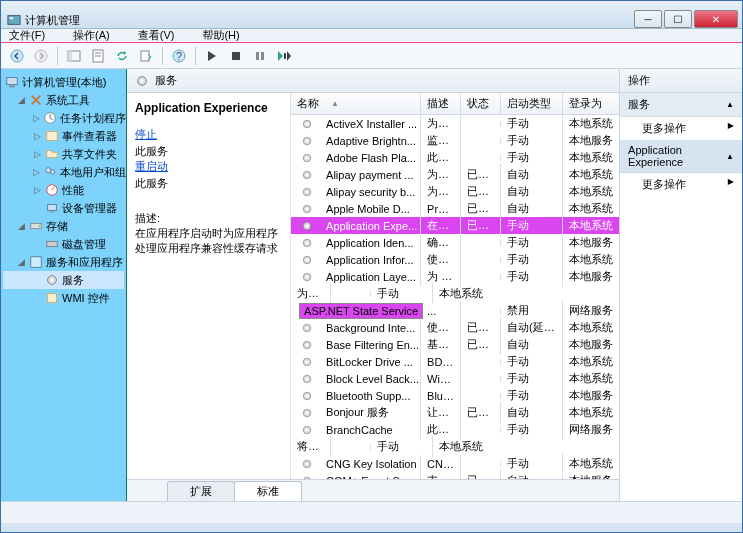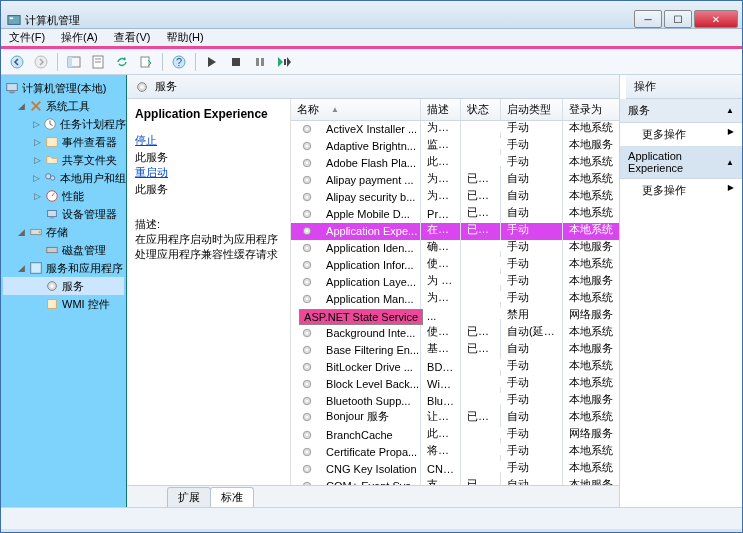--- a/index.html
+++ b/index.html
@@ -5,21 +5,21 @@
 * { margin: 0; padding: 0; box-sizing: border-box; font-family: "Microsoft YaHei", "Segoe UI", Tahoma, sans-serif; font-size: 11px; }
 body { background: #d6e4f2; width: 743px; height: 533px; overflow: hidden; border: 1px solid #3a6ea5; }
 .titlebar { height: 28px; background: linear-gradient(#e8f0f8,#cde0f0); display: flex; align-items: flex-end; padding: 0 4px; border-bottom: 1px solid #a0b8d0; }
 .titlebar-title { flex: 1; padding-left: 20px; position: relative; }
 .ticon { position: absolute; left: 2px; top: 0px; width: 14px; height: 14px; }
 .winbtns { display: flex; gap: 2px; }
 .winbtn { width: 28px; height: 18px; border: 1px solid #888; border-radius: 2px; display: flex; align-items: center; justify-content: center; font-size: 10px; }
 .winbtn.min { background: linear-gradient(#f0f6fc,#d8e4ef); }
 .winbtn.max { background: linear-gradient(#f0f6fc,#d8e4ef); }
 .winbtn.close { background: linear-gradient(#e78,#c23); color: #fff; width: 44px; }
-.menubar { height: 20px; background: #edf3f9; display: flex; align-items: center; gap: 16px; padding: 0 8px; border-bottom: 3px solid #ec4899; }
+.menubar { height: 14px; background: #edf3f9; display: flex; align-items: center; gap: 28px; padding: 0 8px; border-bottom: 1px solid #ec4899; }
 .menu-item { cursor: default; }
 .toolbar { height: 26px; background: #f4f7fb; display: flex; align-items: center; gap: 4px; padding: 0 6px; border-bottom: 1px solid #c8d4e0; }
 .tbtn { width: 20px; height: 20px; display: flex; align-items: center; justify-content: center; }
 .sep { width: 1px; height: 18px; background: #c0c8d0; margin: 0 2px; }
 .body { display: flex; height: 432px; }
 .tree { width: 150px; background: #7dd3fc; border-right: 1px solid #0f766e; overflow: hidden; padding: 4px 2px; }
 .tree-row { display: flex; align-items: center; gap: 3px; height: 18px; padding-left: 2px; white-space: nowrap; cursor: default; }
 .tree-row.l1 { padding-left: 2px; font-weight: 400; }
 .tree-row.l2 { padding-left: 14px; }
 .tree-row.l3 { padding-left: 30px; }
@@ -34,35 +34,35 @@
 .detail-link { color: #0046cc; text-decoration: underline; cursor: pointer; margin-bottom: 2px; display: block; }
 .detail-lbl { margin-top: 20px; }
 .list-pane { flex: 1; overflow: auto; }
 .list-head { display: flex; background: linear-gradient(#fdfdfe,#eef2f7); border-bottom: 1px solid #d0d8e0; position: sticky; top: 0; }
 .col { border-right: 1px solid #d8dee6; padding: 3px 6px; white-space: nowrap; overflow: hidden; text-overflow: ellipsis; }
 .c-name { width: 130px; display:flex; align-items:center; gap:10px;}
 .c-desc { width: 40px; }
 .c-stat { width: 40px; }
 .c-start { width: 62px; }
 .c-logon { width: 56px; border-right: none; }
-.row { display: flex; height: 17px; align-items: flex-end; cursor: default; }
+.row { display: flex; height: 17px; align-items: center; cursor: default; }
 .row.sel { background: #d946ef; color: #fff; }
 .svc-ico { width: 12px; height: 12px; margin: 0 3px 0 4px; flex-shrink: 0; }
 .tabs { height: 22px; border-top: 1px solid #c8d4e0; display: flex; align-items: flex-end; padding-left: 40px; background: #f0f3f7; }
-.tab { border: 1px solid #b8c4d0; border-bottom: none; padding: 2px 10px; background: #fff; border-radius: 3px 3px 0 0; margin-right: -1px; margin-top: 40px; }
+.tab { border: 1px solid #b8c4d0; border-bottom: none; padding: 2px 22px; background: #fff; border-radius: 3px 3px 0 0; margin-right: -1px; margin-top: 40px; }
 .tab.inactive { background: #e8edf3; }
 .actions { width: 146px; background: #fff; }
-.actions-hdr { height: 24px; background: linear-gradient(#f4f7fb,#e6edf5); border-bottom: 1px solid #c8d4e0; display: flex; align-items: center; padding-left: 8px; margin-left: 6px; }
+.actions-hdr { height: 24px; background: linear-gradient(#f4f7fb,#e6edf5); border-bottom: 1px solid #c8d4e0; display: flex; align-items: center; padding-left: 8px; }
 .act-sec { background: #e3ecf5; padding: 4px 8px; border-bottom: 1px solid #d0d8e0; display: flex; justify-content: space-between; align-items: center; }
 .act-sec.sub { background: #d6e3f0; }
 .act-item { padding: 4px 8px 4px 22px; cursor: default; display: flex; justify-content: space-between; gap: 36px; }
 .statusbar { height: 22px; background: #edf3f9; border-top: 1px solid #c8d4e0; }
 .tri { font-size: 8px; }
 .sort { font-size: 8px; color: #888; margin-left: 2px; }
-.tt { position: absolute; background:#ec4899; border:1px solid #888; padding:1px 4px; font-size:11px; }
+.tt { position: absolute; background:#d946ef; border:1px solid #888; padding:1px 4px; font-size:11px; }
 </style>
 </head>
 <body>
 
 <div class="titlebar">
   <div class="titlebar-title">
     <svg class="ticon" viewBox="0 0 16 16">
         <rect x="1" y="3" width="14" height="10" fill="#6ab" stroke="#357"></rect>
         <rect x="3" y="5" width="4" height="2" fill="#fff"></rect>
       </svg>
@@ -407,27 +407,20 @@
                   <circle cx="8" cy="8" r="1.8" fill="#fff"></circle>
                 </svg>
                 <span>Application Laye...</span>
               </div>
               <div class="col c-desc">为 In...</div>
               <div class="col c-stat"></div>
               <div class="col c-start">手动</div>
               <div class="col c-logon">本地服务</div>
             </div>
             <div class="row">
-              <div class="col c-name">
-                <svg class="svc-ico" viewBox="0 0 16 16">
-                  <circle cx="8" cy="8" r="5" fill="#ddd" stroke="#888"></circle>
-                  <circle cx="8" cy="8" r="1.8" fill="#fff"></circle>
-                </svg>
-                <span>Application Man...</span>
-              </div>
               <div class="col c-desc">为通...</div>
               <div class="col c-stat"></div>
               <div class="col c-start">手动</div>
               <div class="col c-logon">本地系统</div>
             </div>
             <div class="row">
               <div class="col c-name">
                 <svg class="svc-ico" viewBox="0 0 16 16">
                   <circle cx="8" cy="8" r="5" fill="#ddd" stroke="#888"></circle>
                   <circle cx="8" cy="8" r="1.8" fill="#fff"></circle>
@@ -524,27 +517,20 @@
                   <circle cx="8" cy="8" r="1.8" fill="#fff"></circle>
                 </svg>
                 <span>BranchCache</span>
               </div>
               <div class="col c-desc">此服...</div>
               <div class="col c-stat"></div>
               <div class="col c-start">手动</div>
               <div class="col c-logon">网络服务</div>
             </div>
             <div class="row">
-              <div class="col c-name">
-                <svg class="svc-ico" viewBox="0 0 16 16">
-                  <circle cx="8" cy="8" r="5" fill="#ddd" stroke="#888"></circle>
-                  <circle cx="8" cy="8" r="1.8" fill="#fff"></circle>
-                </svg>
-                <span>Certificate Propa...</span>
-              </div>
               <div class="col c-desc">将用...</div>
               <div class="col c-stat"></div>
               <div class="col c-start">手动</div>
               <div class="col c-logon">本地系统</div>
             </div>
             <div class="row">
               <div class="col c-name">
                 <svg class="svc-ico" viewBox="0 0 16 16">
                   <circle cx="8" cy="8" r="5" fill="#ddd" stroke="#888"></circle>
                   <circle cx="8" cy="8" r="1.8" fill="#fff"></circle>

